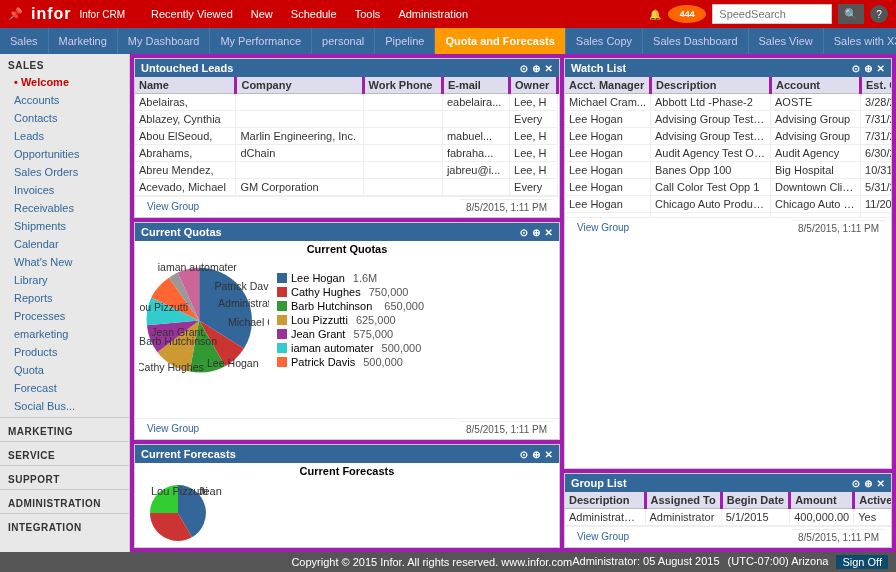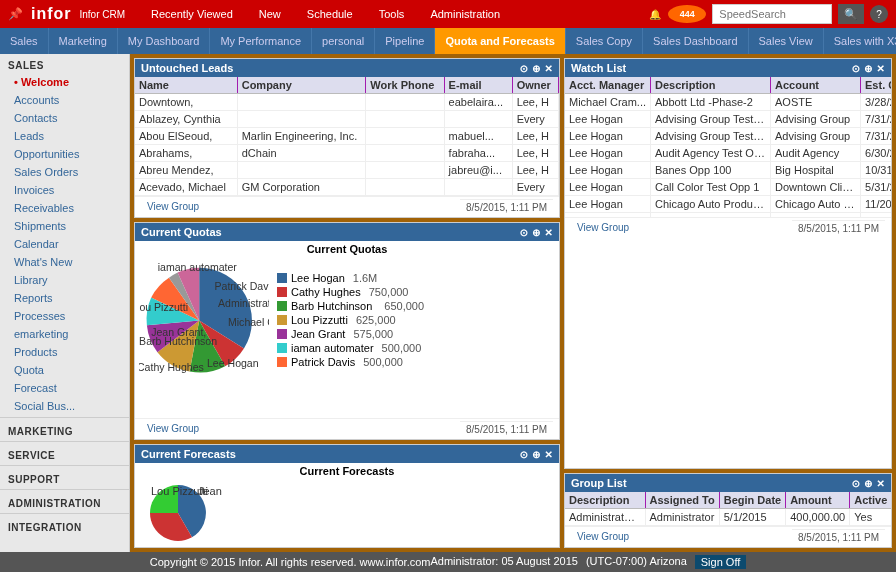--- a/index.html
+++ b/index.html
@@ -2,21 +2,21 @@
 <html><head>
   <meta charset="utf-8">
   <style>
     * { box-sizing: border-box; margin: 0; padding: 0; font-family: Arial, sans-serif; font-size: 11px; }
     body { background: #f0f0f0; width: 896px; height: 572px; overflow: hidden; }
 
     
     .top-bar { background: #cc0000; height: 28px; display: flex; align-items: center; padding: 0 8px; gap: 8px; }
     .infor-logo { color: white; font-weight: bold; font-size: 16px; letter-spacing: 1px; }
     .infor-crm-label { color: white; font-size: 10px; margin-right: 10px; }
-    .top-nav { display: flex; gap: 10px; flex: 1; }
+    .top-nav { display: flex; gap: 2px; flex: 1; }
     .top-nav-item { color: white; font-size: 11px; padding: 2px 8px; cursor: pointer; }
     .top-bar-right { display: flex; align-items: center; gap: 6px; }
     .alert-badge { background: #ff6600; color: white; border-radius: 50%; width: 38px; height: 18px; display: flex; align-items: center; justify-content: center; font-size: 9px; font-weight: bold; }
     .search-box { background: white; border: 1px solid #ccc; padding: 2px 6px; font-size: 11px; width: 120px; height: 20px; }
     .search-btn { background: #555; color: white; border: none; padding: 2px 6px; cursor: pointer; font-size: 11px; height: 20px; }
     .help-btn { background: #555; color: white; border-radius: 50%; width: 18px; height: 18px; display: flex; align-items: center; justify-content: center; font-size: 10px; cursor: pointer; }
 
     
     .tab-bar { background: #336699; height: 26px; display: flex; align-items: stretch; overflow: hidden; }
     .tab-item { color: #cce; font-size: 11px; padding: 0 10px; display: flex; align-items: center; cursor: pointer; border-right: 1px solid #4477aa; white-space: nowrap; }
@@ -27,54 +27,54 @@
 
     
     .sidebar { width: 130px; background: #e8e8e8; border-right: 1px solid #ccc; overflow-y: auto; flex-shrink: 0; }
     .sidebar-section { padding: 6px 8px 2px 8px; font-weight: bold; font-size: 10px; color: #333; letter-spacing: 0.5px; }
     .sidebar-item { padding: 3px 8px 3px 14px; color: #336699; cursor: pointer; font-size: 11px; }
     .sidebar-item.active { color: #cc0000; font-weight: bold; }
     .sidebar-item.active::before { content: '• '; }
     .sidebar-divider { height: 1px; background: #ccc; margin: 2px 0; }
 
     
-    .content-area { flex: 1; display: flex; flex-direction: column; overflow: hidden; background: #a16207; }
+    .content-area { flex: 1; display: flex; flex-direction: column; overflow: hidden; background: #a21caf; }
     .content-panels { display: flex; flex: 1; gap: 4px; padding: 4px; overflow: hidden; }
 
     
     .left-panels { display: flex; flex-direction: column; flex: 1; gap: 4px; }
     .right-panels { display: flex; flex-direction: column; width: 328px; gap: 4px; }
 
     .panel { background: white; border: 1px solid #ccc; display: flex; flex-direction: column; }
     .panel-header { background: #336699; color: white; padding: 3px 6px; font-size: 11px; font-weight: bold; display: flex; justify-content: space-between; align-items: center; }
     .panel-header-icons { display: flex; gap: 4px; }
     .panel-icon { color: white; cursor: pointer; font-size: 10px; }
     .panel-content { flex: 1; overflow: hidden; }
 
     
     .data-table { width: 100%; border-collapse: collapse; font-size: 10px; }
-    .data-table th { background: #dde; padding: 2px 4px; border-bottom: 1px solid #bbb; border-right: 1px solid #a21caf; text-align: left; font-weight: bold; color: #333; white-space: nowrap; }
+    .data-table th { background: #dde; padding: 2px 4px; border-bottom: 1px solid #bbb; border-right: 3px solid #a21caf; text-align: left; font-weight: bold; color: #333; white-space: nowrap; }
     .data-table td { padding: 2px 4px; border-bottom: 1px solid #eee; border-right: 1px solid #eee; color: #333; white-space: nowrap; overflow: hidden; max-width: 120px; text-overflow: ellipsis; }
     .link-blue { color: #336699; cursor: pointer; }
 
     .panel-footer { padding: 2px 6px; font-size: 10px; color: #555; text-align: right; border-top: 1px solid #eee; }
 
     
     .view-group { color: #336699; padding: 2px 6px; font-size: 10px; cursor: pointer; }
 
     
     .chart-area { padding: 4px; display: flex; align-items: center; }
     .pie-svg { width: 130px; height: 120px; }
     .chart-legend { font-size: 10px; margin-left: 8px; }
     .legend-item { display: flex; align-items: center; gap: 4px; margin-bottom: 2px; }
     .legend-color { width: 10px; height: 10px; flex-shrink: 0; }
     .chart-title { text-align: center; font-weight: bold; font-size: 11px; padding: 2px; }
 
     
-    .page-footer { background: #555; color: white; height: 20px; display: flex; align-items: center; justify-content: center; padding: 0 8px; font-size: 10px; }
+    .page-footer { background: #555; color: white; height: 20px; display: flex; align-items: center; justify-content: flex-end; padding: 0 8px; font-size: 10px; }
     .footer-right { display: flex; gap: 8px; }
     .sign-off { background: #0c4a6e; padding: 1px 6px; cursor: pointer; }
 
     
     .watch-table td { max-width: 100px; }
 
     
     .scrollable { overflow-y: auto; max-height: 140px; }
 
     
@@ -174,21 +174,21 @@
                 <tr>
                   <th>Name</th>
                   <th>Company</th>
                   <th>Work Phone</th>
                   <th>E-mail</th>
                   <th>Owner</th>
                 </tr>
               </thead>
               <tbody id="leads-tbody">
                   <tr>
-    <td class="link-blue">Downtown,</td>
+    <td class="link-blue">Abelairas,</td>
     <td></td>
     <td></td>
     <td class="link-blue">eabelaira...</td>
     <td>Lee, H</td>
   </tr>
                   <tr>
     <td class="link-blue">Ablazey, Cynthia</td>
     <td></td>
     <td></td>
     <td class="link-blue"></td>

